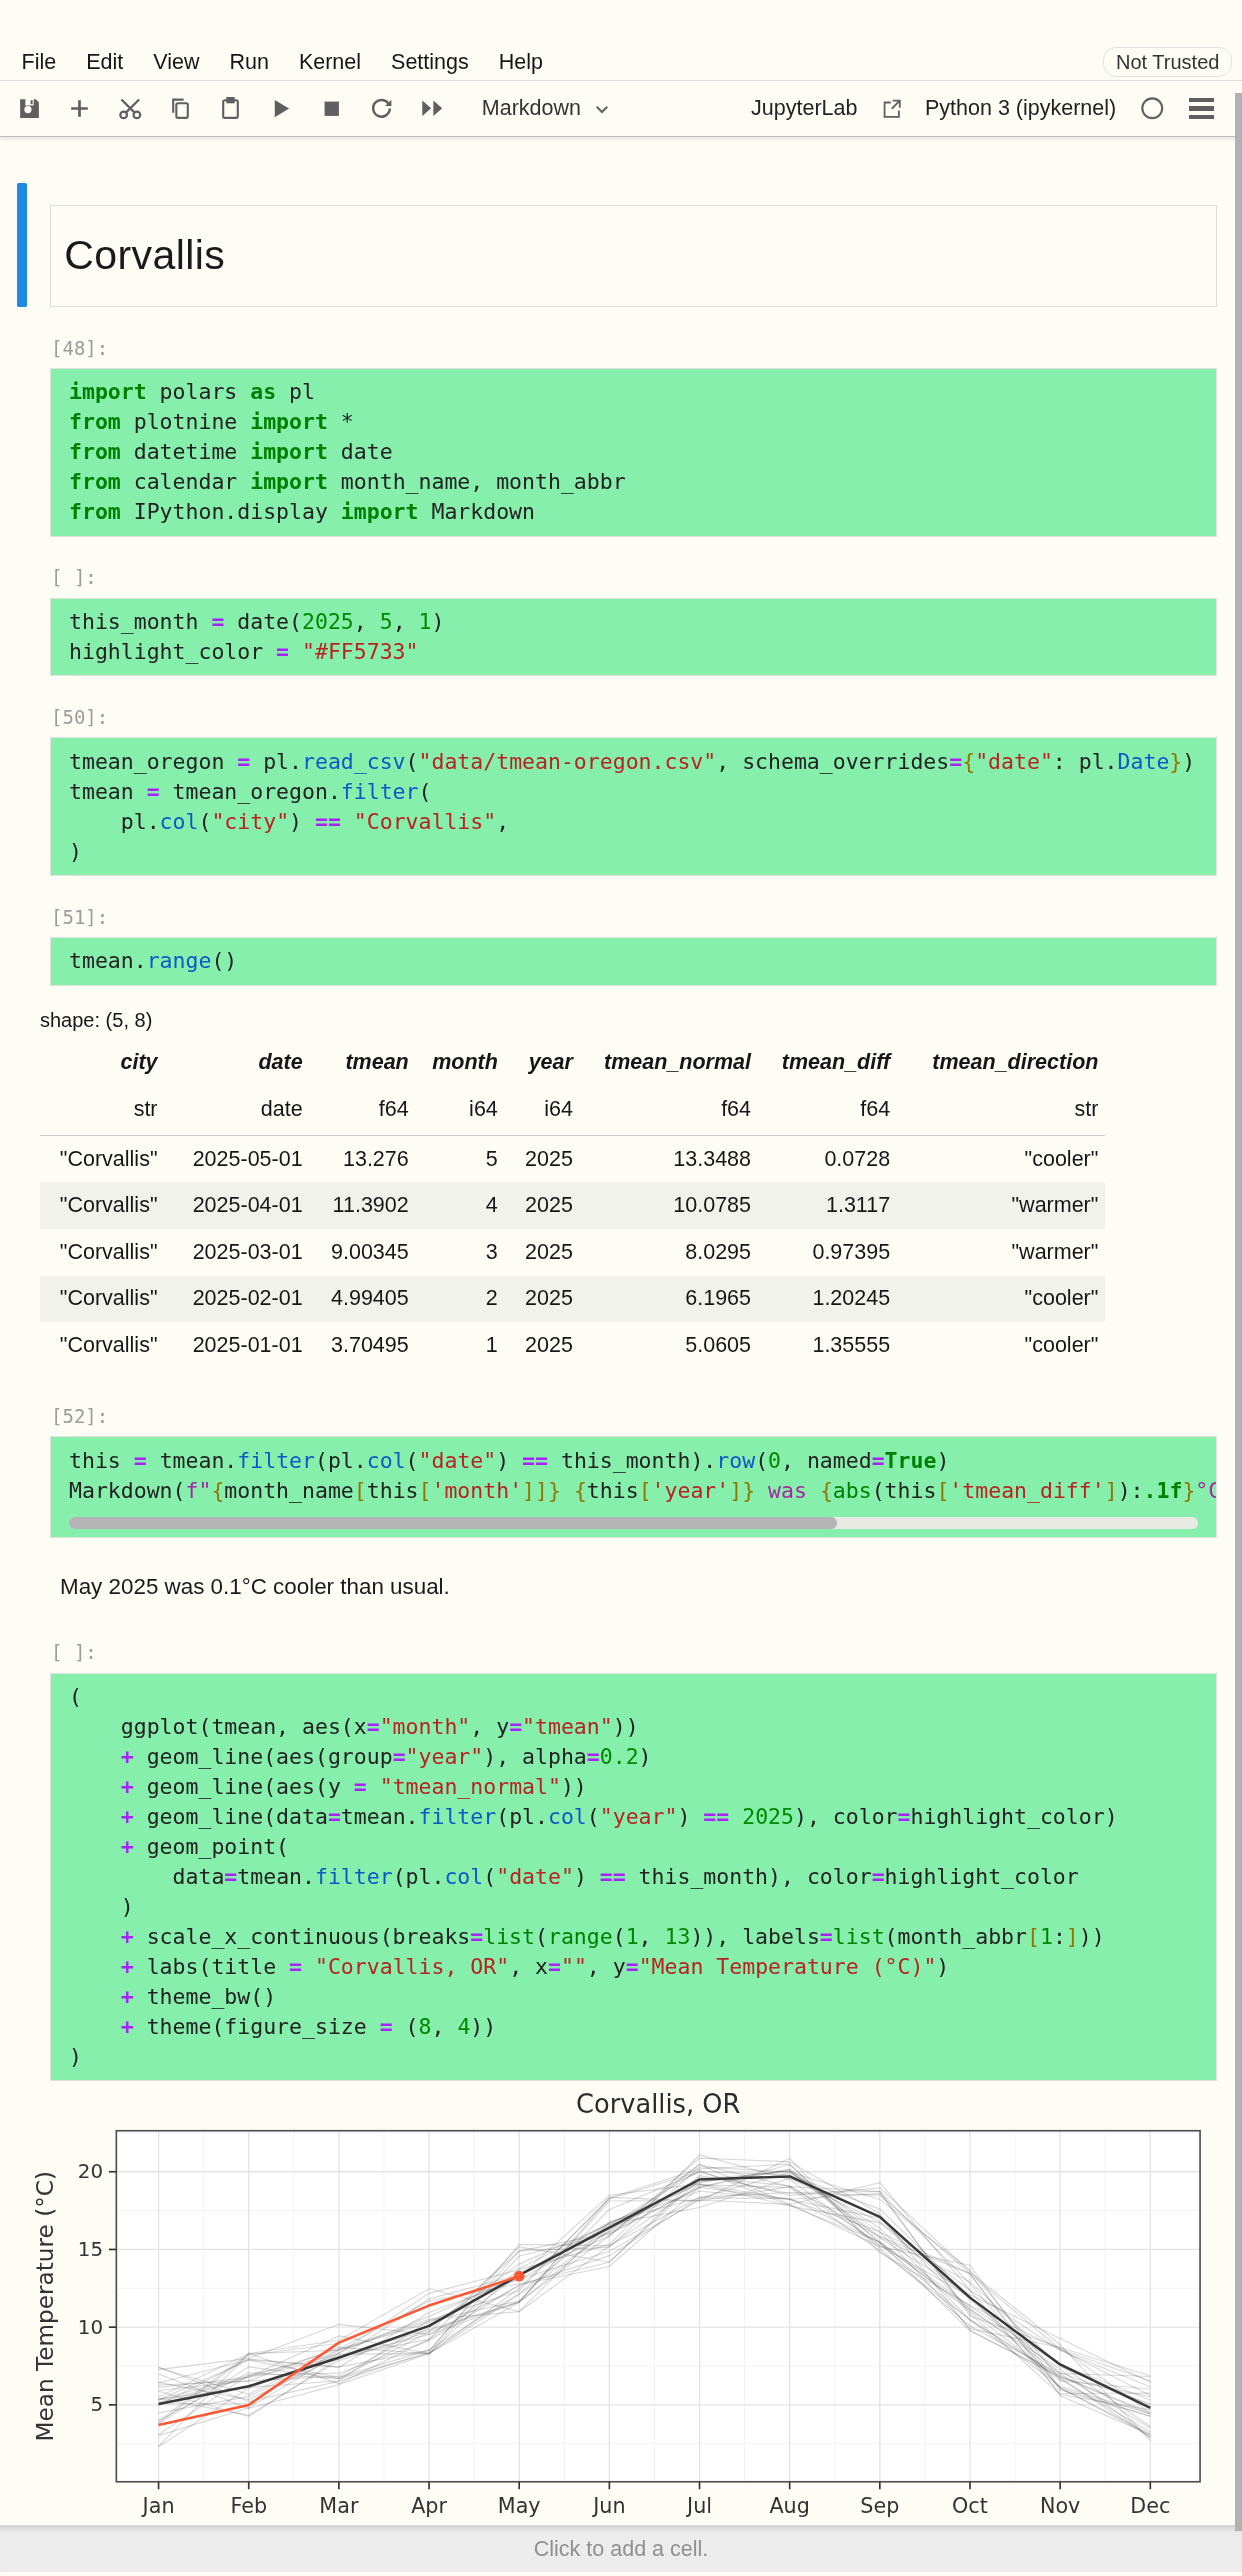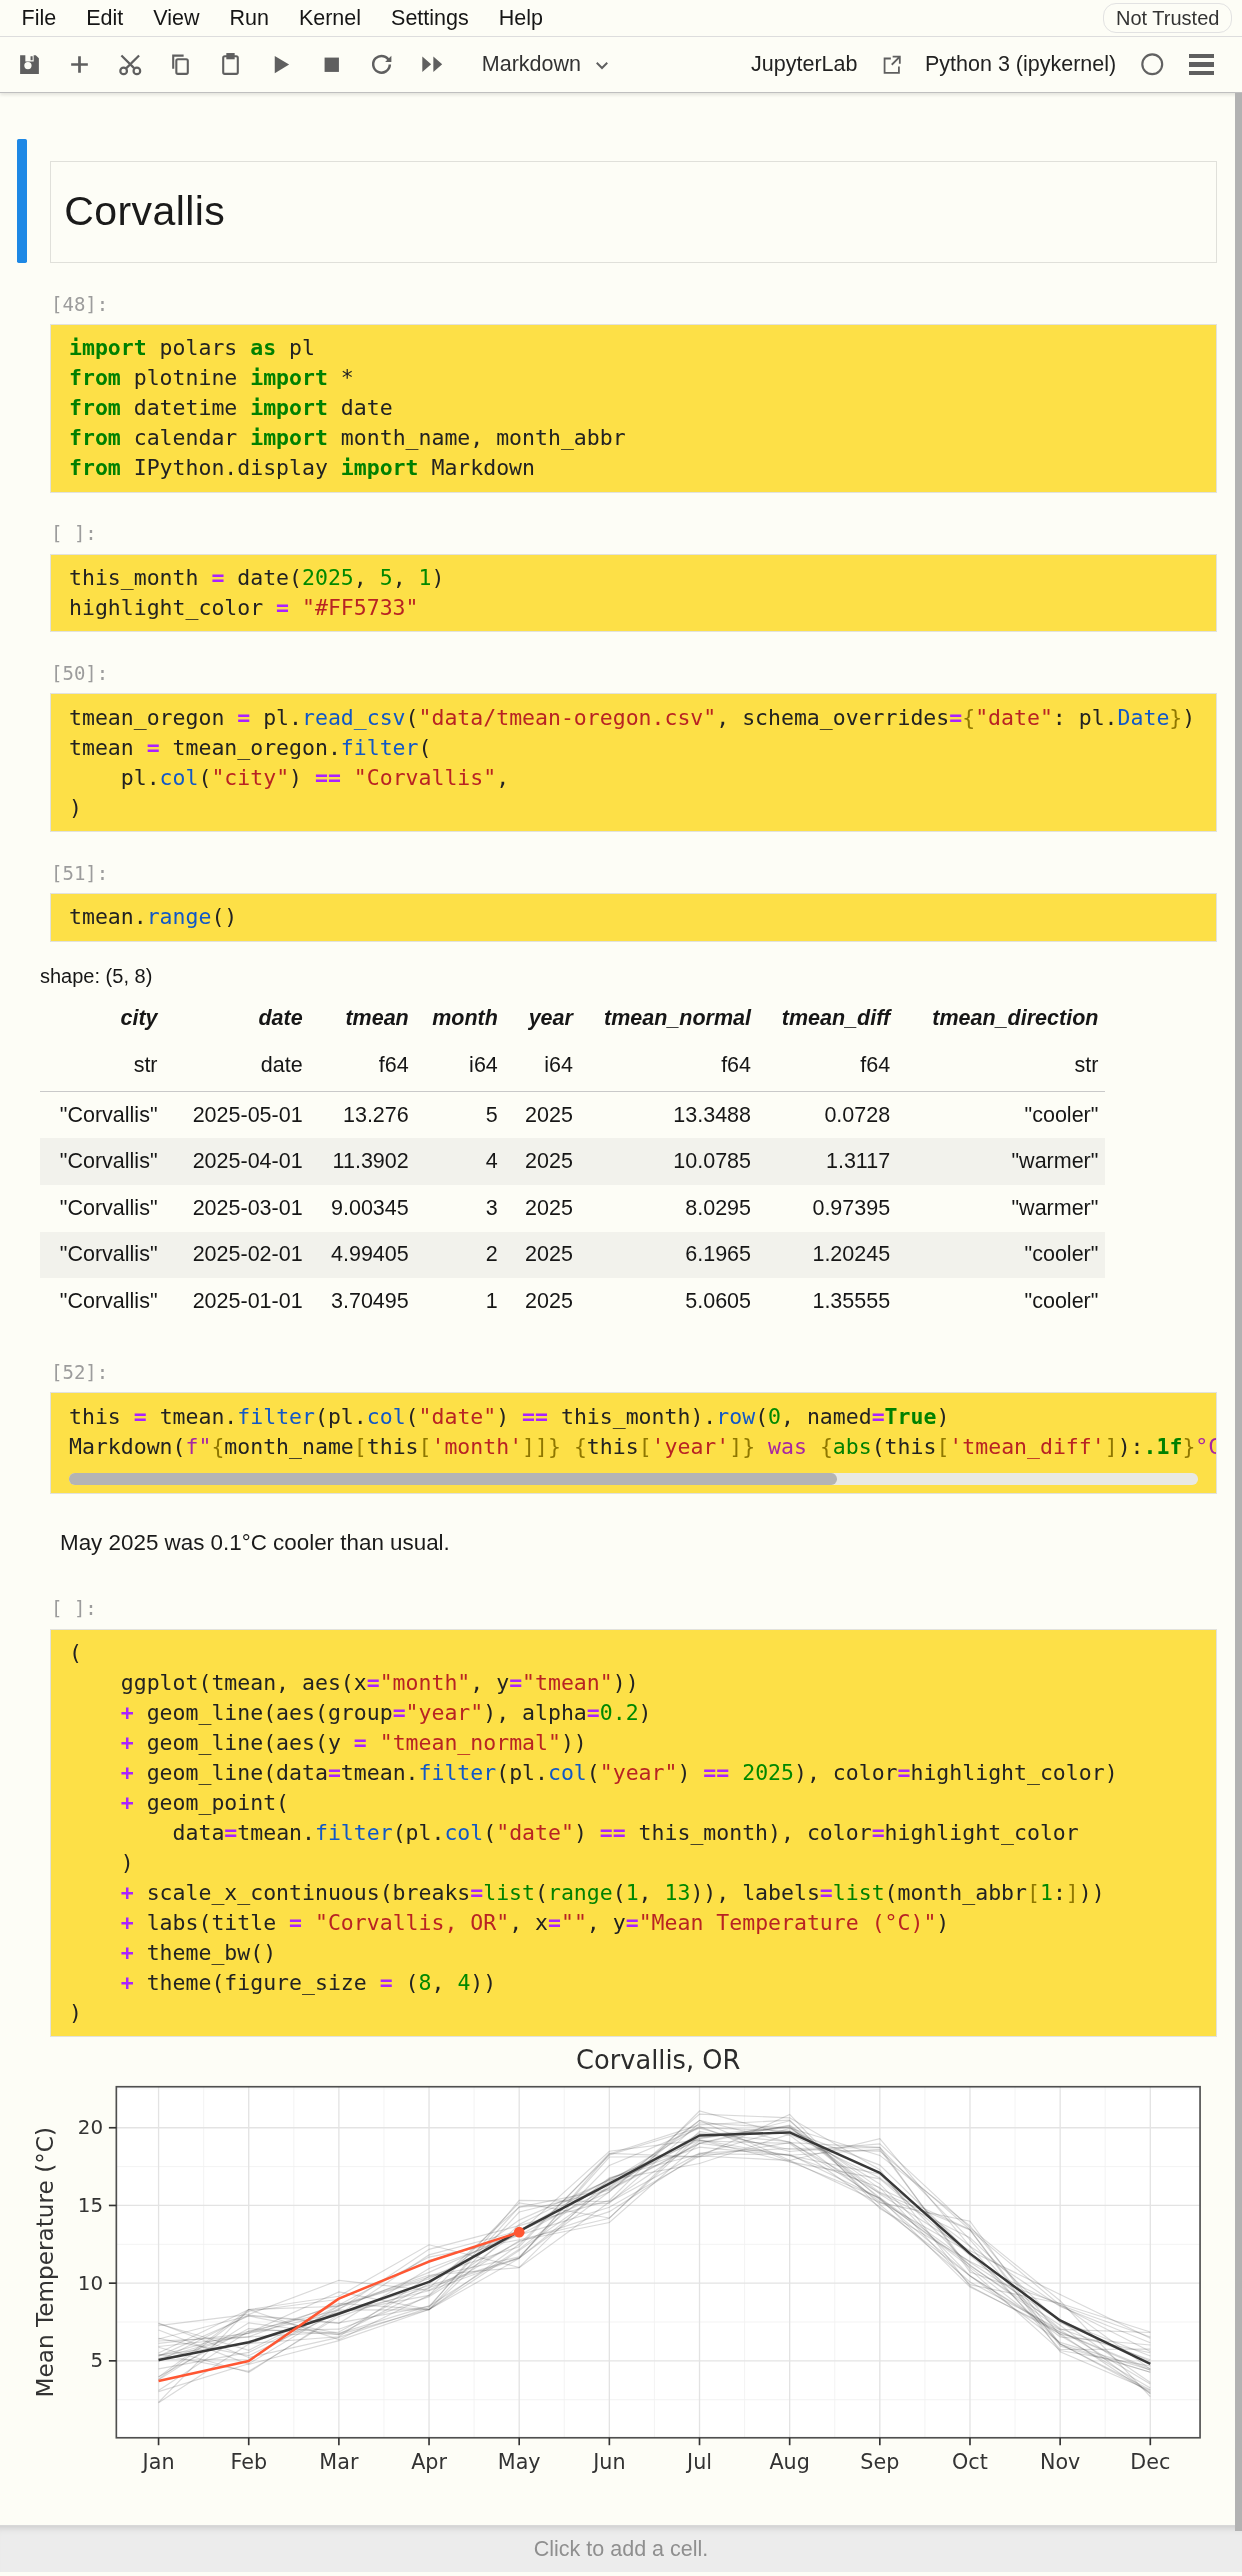--- a/index.html
+++ b/index.html
@@ -2,21 +2,21 @@
 <html style="font-size:13.3px"><head>
 <meta charset="utf-8">
 <style>
   html,body{margin:0;padding:0;}
   body{width:1242px;height:2576px;overflow:hidden;background:#fdfdf6;
        font-family:"Liberation Sans",sans-serif;color:#111;}
   .app{position:relative;width:1242px;height:2576px;overflow:hidden;}
 
   
   .menubar{height:36px;display:flex;align-items:center;gap:30px;padding-left:21.5px;
-           border-bottom:0.8px solid #dedede;position:relative;background:#fdfdf6;}
+           border-bottom:0.8px solid #dedede;position:relative;background:#fdfdf6;margin-top:44px;}
   .menu-item{font-size:21.5px;color:#161616;cursor:default;}
   .not-trusted{position:absolute;right:10px;top:3.3px;border:1.7px solid #e2e2e2;border-radius:13px;
                padding:2.5px 11.6px;font-size:20px;color:#333;background:#fdfdf6;}
 
   
   .toolbar{height:55px;display:flex;align-items:center;padding:0 15px;gap:22.4px;
            border-bottom:0.8px solid #bfbfbf;box-shadow:0 1.7px 3.3px rgba(0,0,0,.10);
            position:relative;background:#fdfdf6;}
   .tbtn{width:28px;height:28px;display:flex;align-items:center;justify-content:center;}
   .tbtn svg{display:block;}
@@ -28,21 +28,21 @@
 
   
   .notebook{position:relative;}
   .mdcell-wrap{position:relative;margin:46px 25px 0 50px;height:124px;padding-left:42px;}
   .cell-collapser{position:absolute;left:-33px;top:0;bottom:0;width:10px;background:#1e88e5;border-radius:1.7px;}
   .mdcell-box{position:absolute;left:0;right:0;top:21.5px;bottom:0;border:1.7px solid #e0e0da;background:#fdfdf6;
               display:flex;align-items:center;}
   .mdcell-box h1{margin:0 0 0 13.3px;font-size:41px;font-weight:400;color:#1a1a1a;letter-spacing:0.4px;}
 
   .prompt{margin:26.5px 0 6.6px 51px;font-family:"DejaVu Sans Mono",monospace;font-size:19px;color:#9c9c9c;height:28px;line-height:28px;}
-  .codecell{margin:0 25px 0 50px;background:#fde047;border:1.7px solid #e2e2dc;padding:8.3px 0 8.3px 18px;overflow:hidden;}
+  .codecell{margin:0 25px 0 50px;background:#86efac;border:1.7px solid #e2e2dc;padding:8.3px 0 8.3px 18px;overflow:hidden;}
   .cl{font-family:"DejaVu Sans Mono",monospace;font-size:21.5px;line-height:30px;white-space:pre;color:#222;}
   .tk-t{color:#222;}
   .tk-kw{color:#008000;font-weight:bold;}
   .tk-b{color:#008000;}
   .tk-n{color:#008800;}
   .tk-s{color:#b82323;}
   .tk-op{color:#aa22ff;font-weight:bold;}
   .tk-fs{color:#a626a4;}
   .tk-m{color:#8f7700;}
   .tk-fn{color:#1158c7;}

